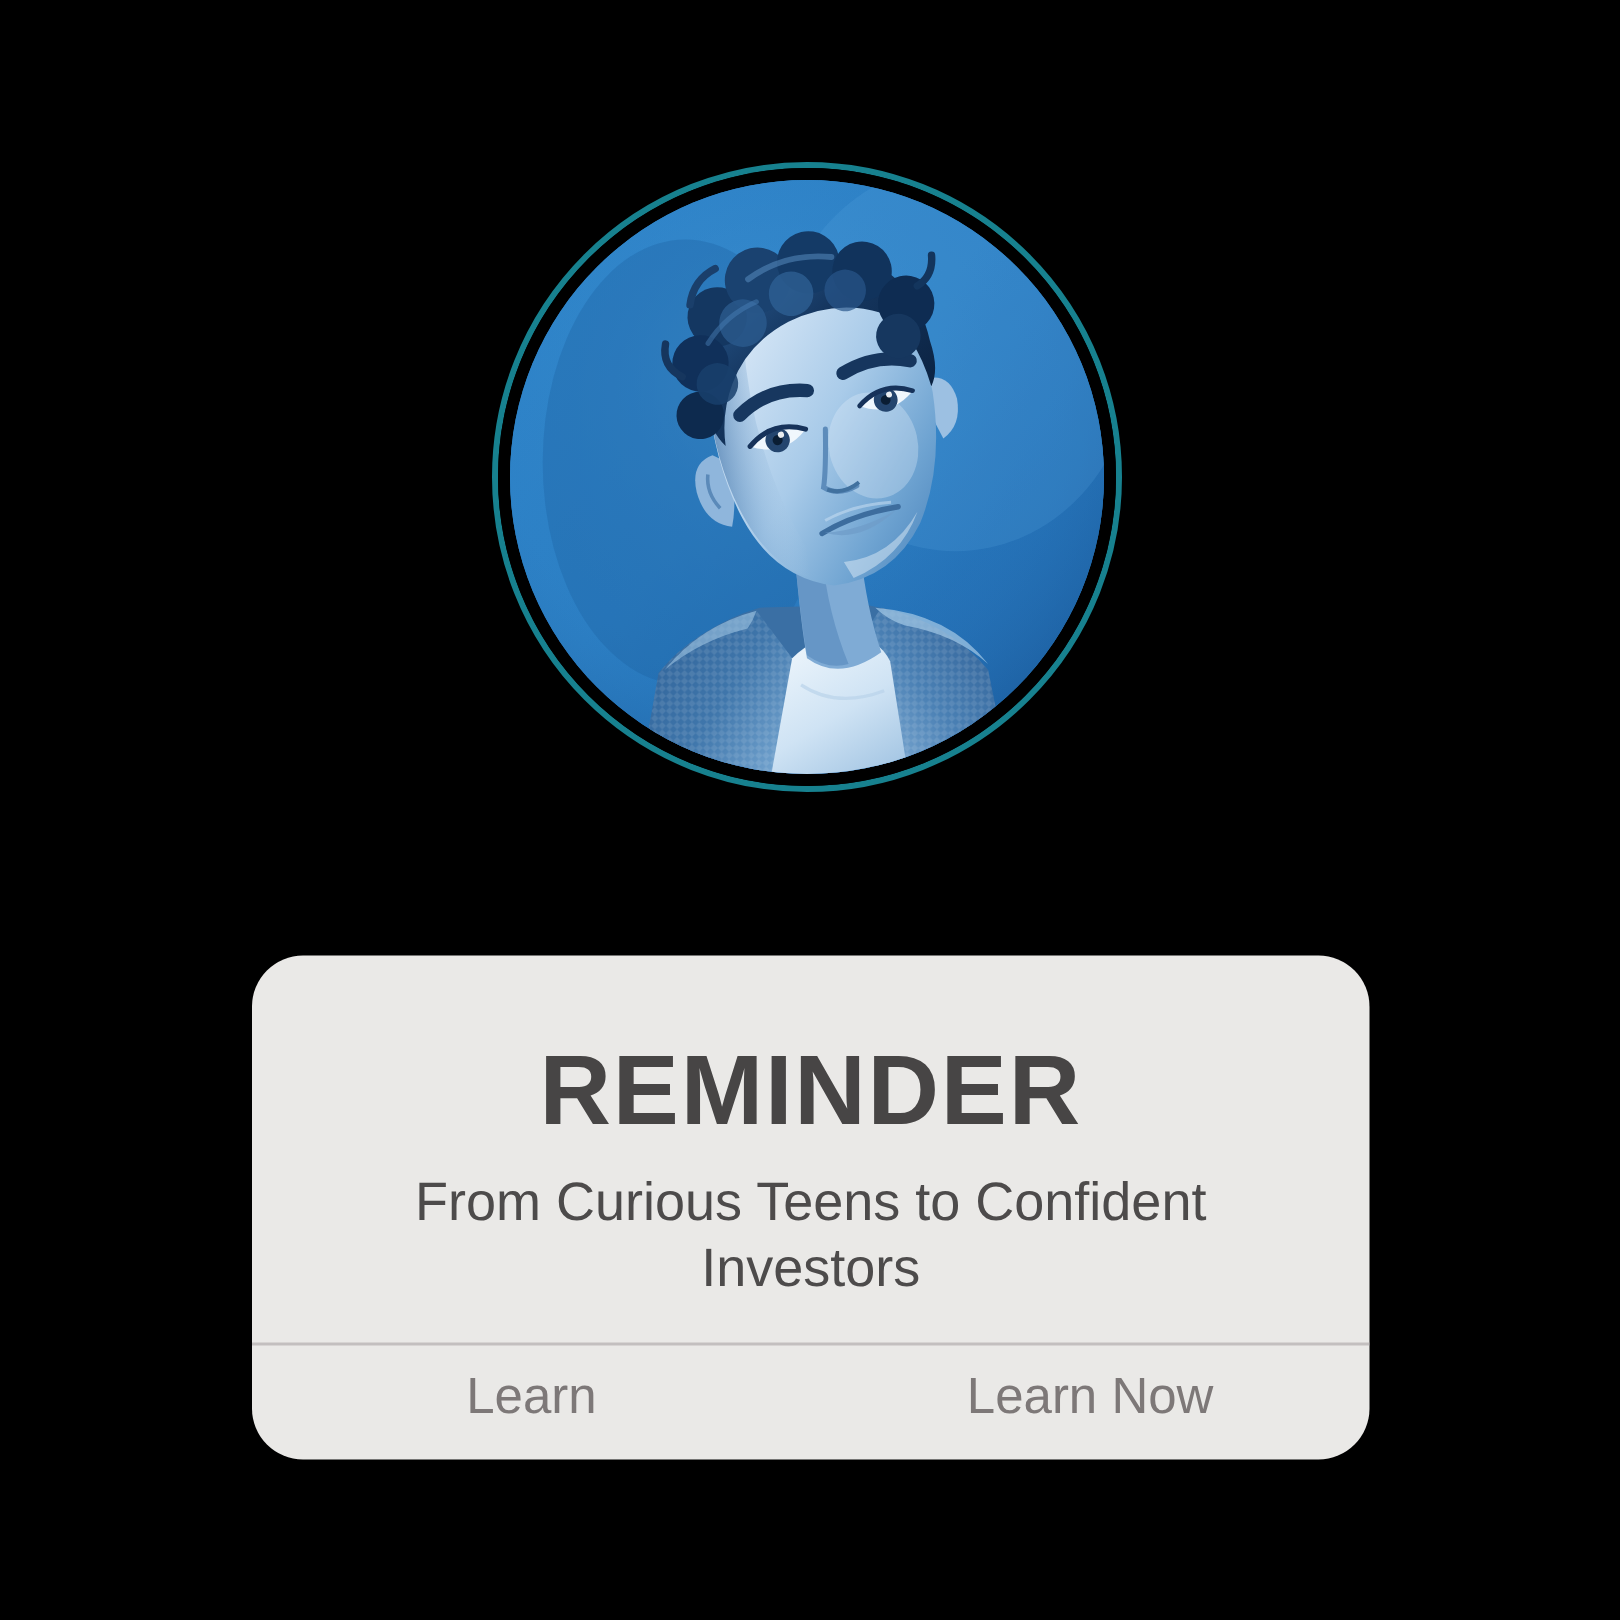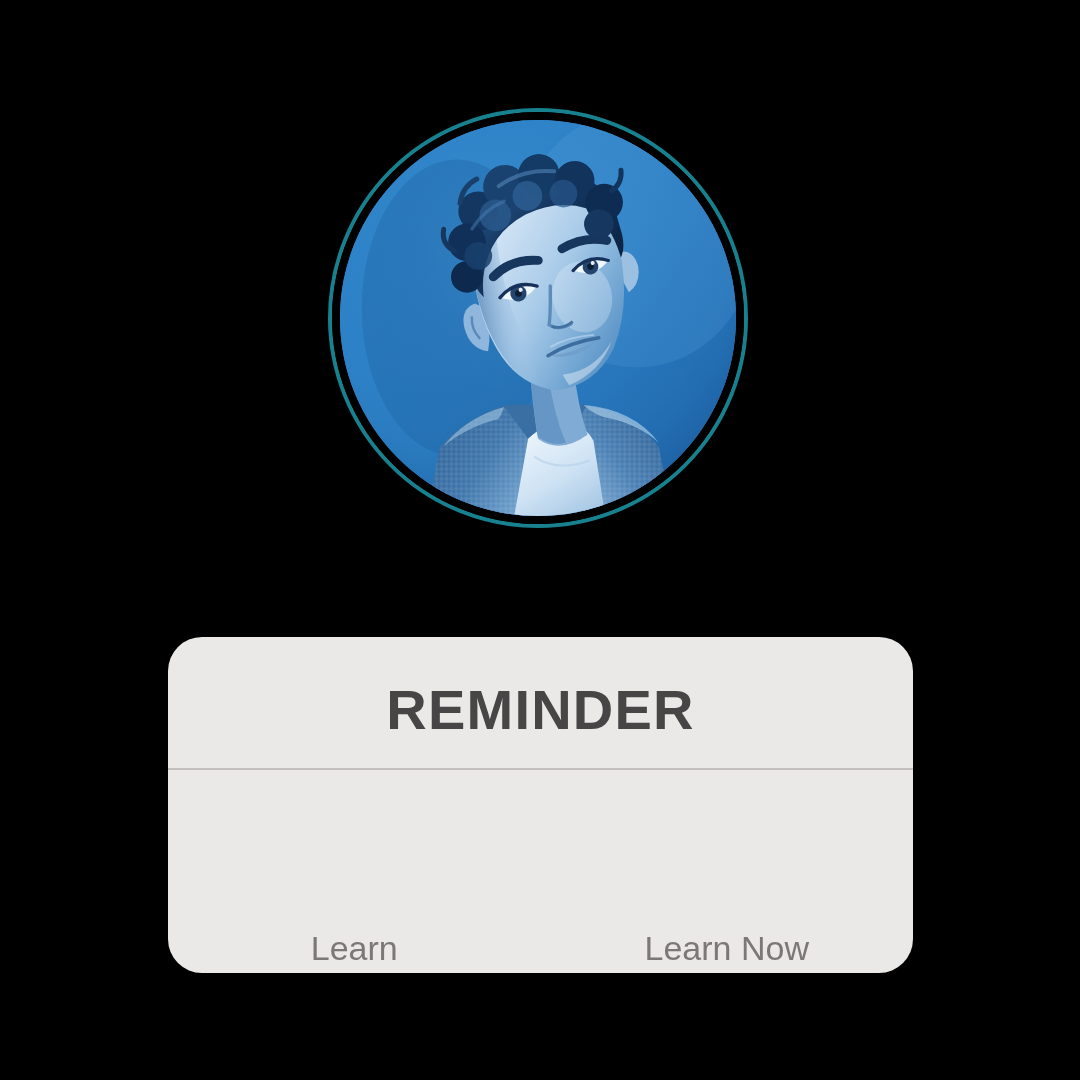--- a/index.html
+++ b/index.html
@@ -58,46 +58,46 @@
     display: flex;
     flex-direction: column;
     overflow: hidden;
   }
   #card-body {
     flex: 0 0 auto;
     padding: 44px 36px 0 36px;
     text-align: center;
   }
   #card-title {
-    font-size: 56px;
+    font-size: 66px;
     font-weight: bold;
     color: #474545;
     letter-spacing: 1.2px;
     line-height: 1.05;
-    margin: 0;
+    margin: 11px;
   }
   #card-subtitle {
     font-size: 36px;
     font-weight: 400;
     color: #4d4b4b;
     line-height: 1.22;
     margin: 18px 0 0 0;
     padding: 0 6px;
   }
   #card-divider {
     margin-top: 28px;
     height: 2px;
     width: 100%;
     background: #c3bfbf;
     flex: 0 0 auto;
   }
   #card-actions {
     flex: 1 1 auto;
     display: flex;
-    align-items: flex-end;
+    align-items: center;
   }
   .card-action {
     flex: 1 1 50%;
     text-align: center;
     font-size: 34px;
     color: #7d7878;
     line-height: 1;
     padding-bottom: 8px;
     cursor: pointer;
     user-select: none;
@@ -251,20 +251,21 @@
             <path d="M150 94 Q166 78 188 74" stroke="#4c83ba" stroke-width="3.4" fill="none" opacity="0.45" stroke-linecap="round"></path>
           </g>
         </g>
       </svg>
     </div>
   </div>
 
   <div id="card">
     <div id="card-body">
       <div id="card-title">REMINDER</div>
+      <div id="card-subtitle">From Curious Teens to Confident Investors</div>
     </div>
     <div id="card-divider"></div>
     <div id="card-actions">
       <div class="card-action">Learn</div>
       <div class="card-action">Learn Now</div>
     </div>
   </div>
 
 </div>
 

